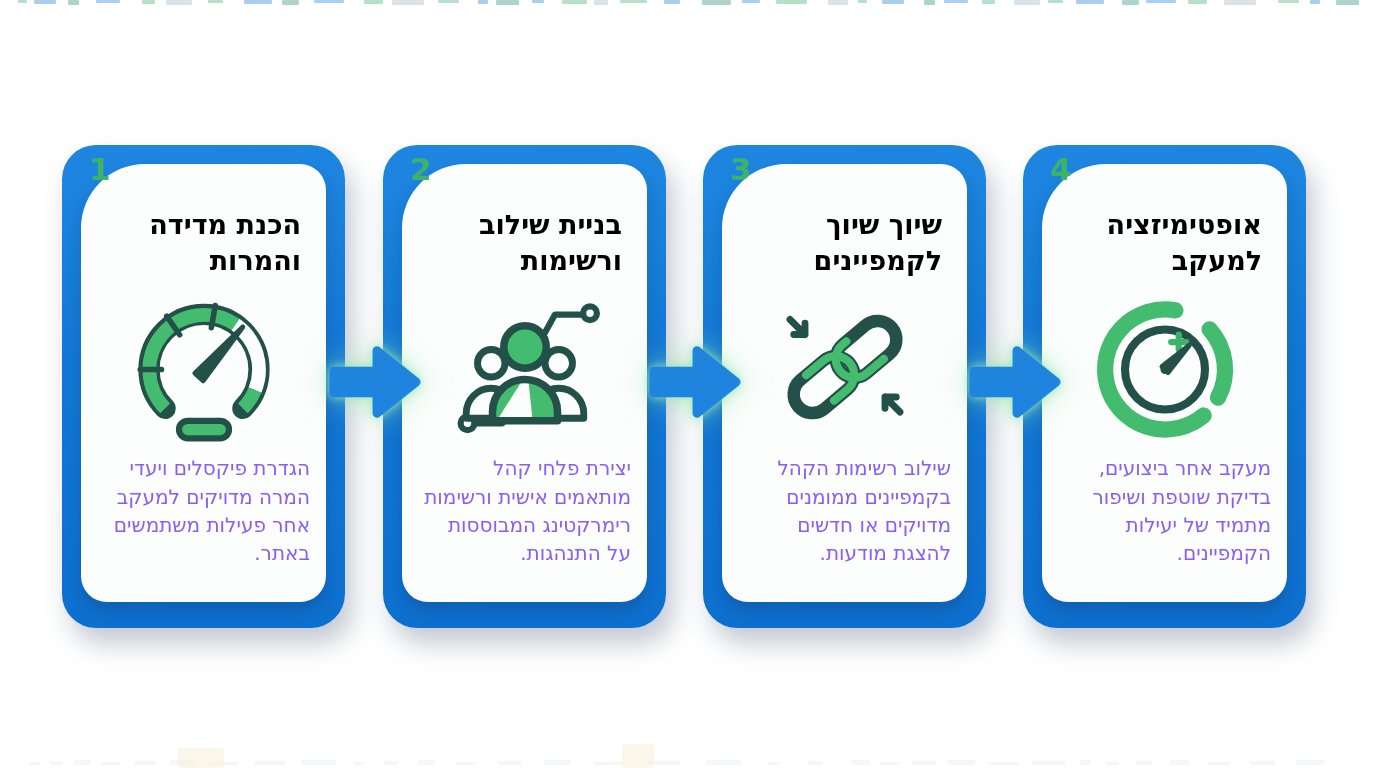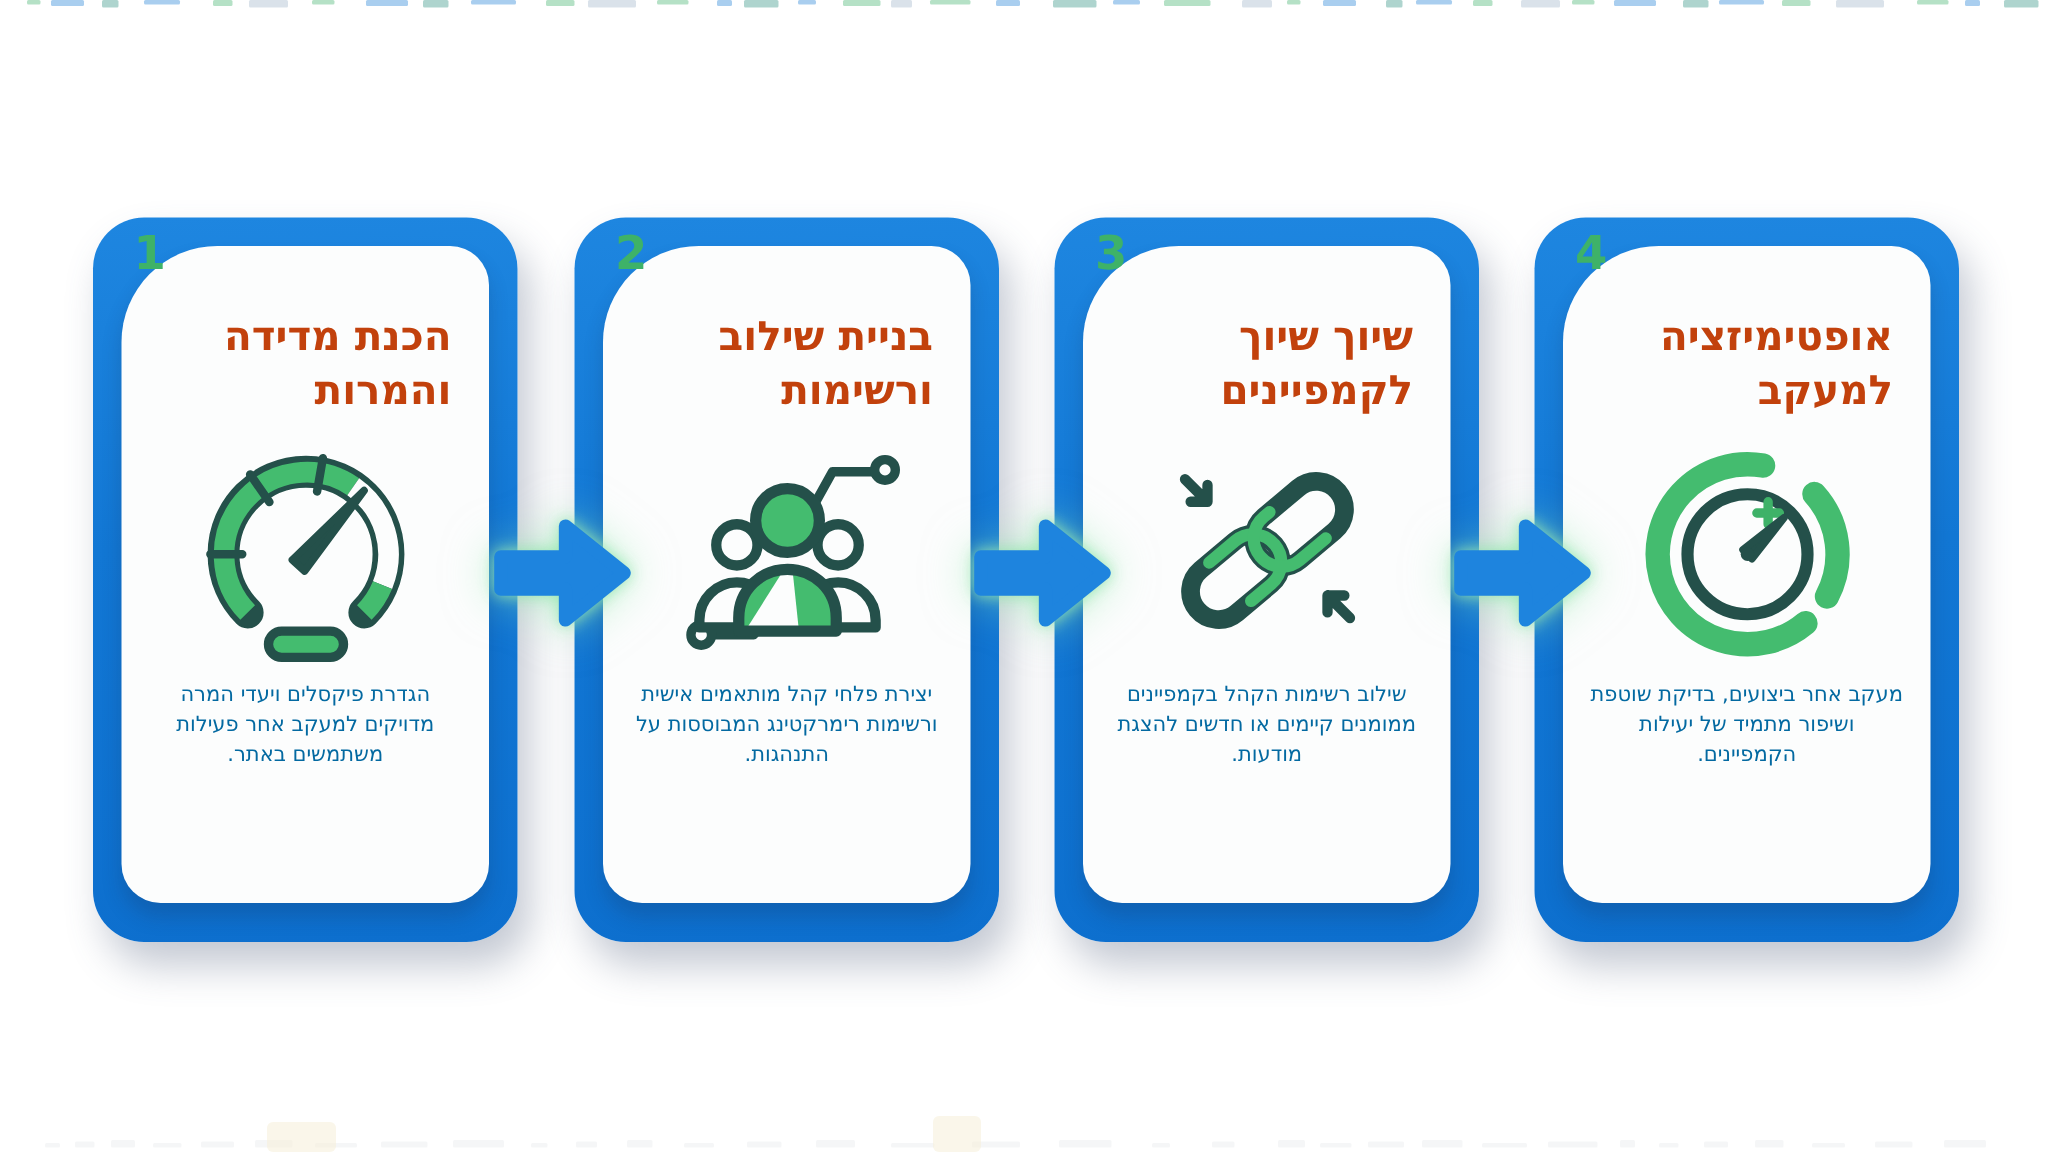--- a/index.html
+++ b/index.html
@@ -13,26 +13,26 @@
   .card.c1{left:62px}.card.c2{left:383px}.card.c3{left:703px}.card.c4{left:1023px}
 
   .card-inner{position:absolute;inset:19px 19px 26px 19px;background:#fcfdfd;
               border-radius:26px;border-top-left-radius:64px;display:flow-root;
               box-shadow:0 9px 13px rgba(25,45,80,.22);}
 
   .step-number{position:absolute;top:9px;left:27px;z-index:3;
                font-size:31px;font-weight:700;color:#3eb268;line-height:1;}
 
   .step-title{margin:43px 25px 0 14px;font-size:27px;line-height:1.32;font-weight:700;
-              color:#c2410c;text-align:right;}
+              color:#000000;text-align:right;}
 
   .icon-wrap{width:150px;height:150px;margin:14px auto 0;}
 
-  .step-desc{margin:12px 16px 0;font-size:14px;line-height:1.42;color:#0369a1;
-             text-align:center;}
+  .step-desc{margin:12px 16px 0;font-size:20px;line-height:1.42;color:#8b5cf6;
+             }
 
   
   .flow-arrow{position:absolute;top:338px;width:94px;height:88px;z-index:6;
               filter:drop-shadow(0 0 5px rgba(150,230,176,.95)) drop-shadow(0 0 15px rgba(150,230,176,.55));}
   .flow-arrow.a1{left:328px}.flow-arrow.a2{left:648px}.flow-arrow.a3{left:968px}
 
   
   .edge{position:absolute;left:0;right:0;pointer-events:none;}
   .edge.top{top:0;height:8px;}
   .edge.bottom{bottom:0;height:26px;}
@@ -185,21 +185,21 @@
             <rect x="-5" y="-15" width="54" height="30" rx="15" stroke="#24504a" stroke-width="10"></rect>
 
             <path d="M-28 -15 L-10 -15 A15 15 0 1 1 -10 15 L-24 15" stroke="#44bc6f" stroke-width="6.5"></path>
             <path d="M14 -15 L10 -15 A15 15 0 1 0 10 15 L28 15" stroke="#44bc6f" stroke-width="6.5"></path>
           </g>
 
           <path d="M16 22 L28 34 M28 25 V34 H19" stroke="#24504a" stroke-width="5.5"></path>
           <path d="M104 96 L92 84 M92 93 V84 H101" stroke="#24504a" stroke-width="5.5"></path>
         </svg>
       </div>
-      <p class="step-desc">שילוב רשימות הקהל בקמפיינים ממומנים קיימים או חדשים להצגת מודעות.</p>
+      <p class="step-desc">שילוב רשימות הקהל בקמפיינים ממומנים מדויקים או חדשים להצגת מודעות.</p>
     </div>
   </section>
 
   <section class="card c4">
     <div class="step-number">4</div>
     <div class="card-inner">
       <h2 class="step-title">אופטימיזציה למעקב</h2>
       <div class="icon-wrap">
         <svg width="150" height="150" viewBox="0 0 120 120" fill="none" stroke-linecap="round" stroke-linejoin="round">
 

